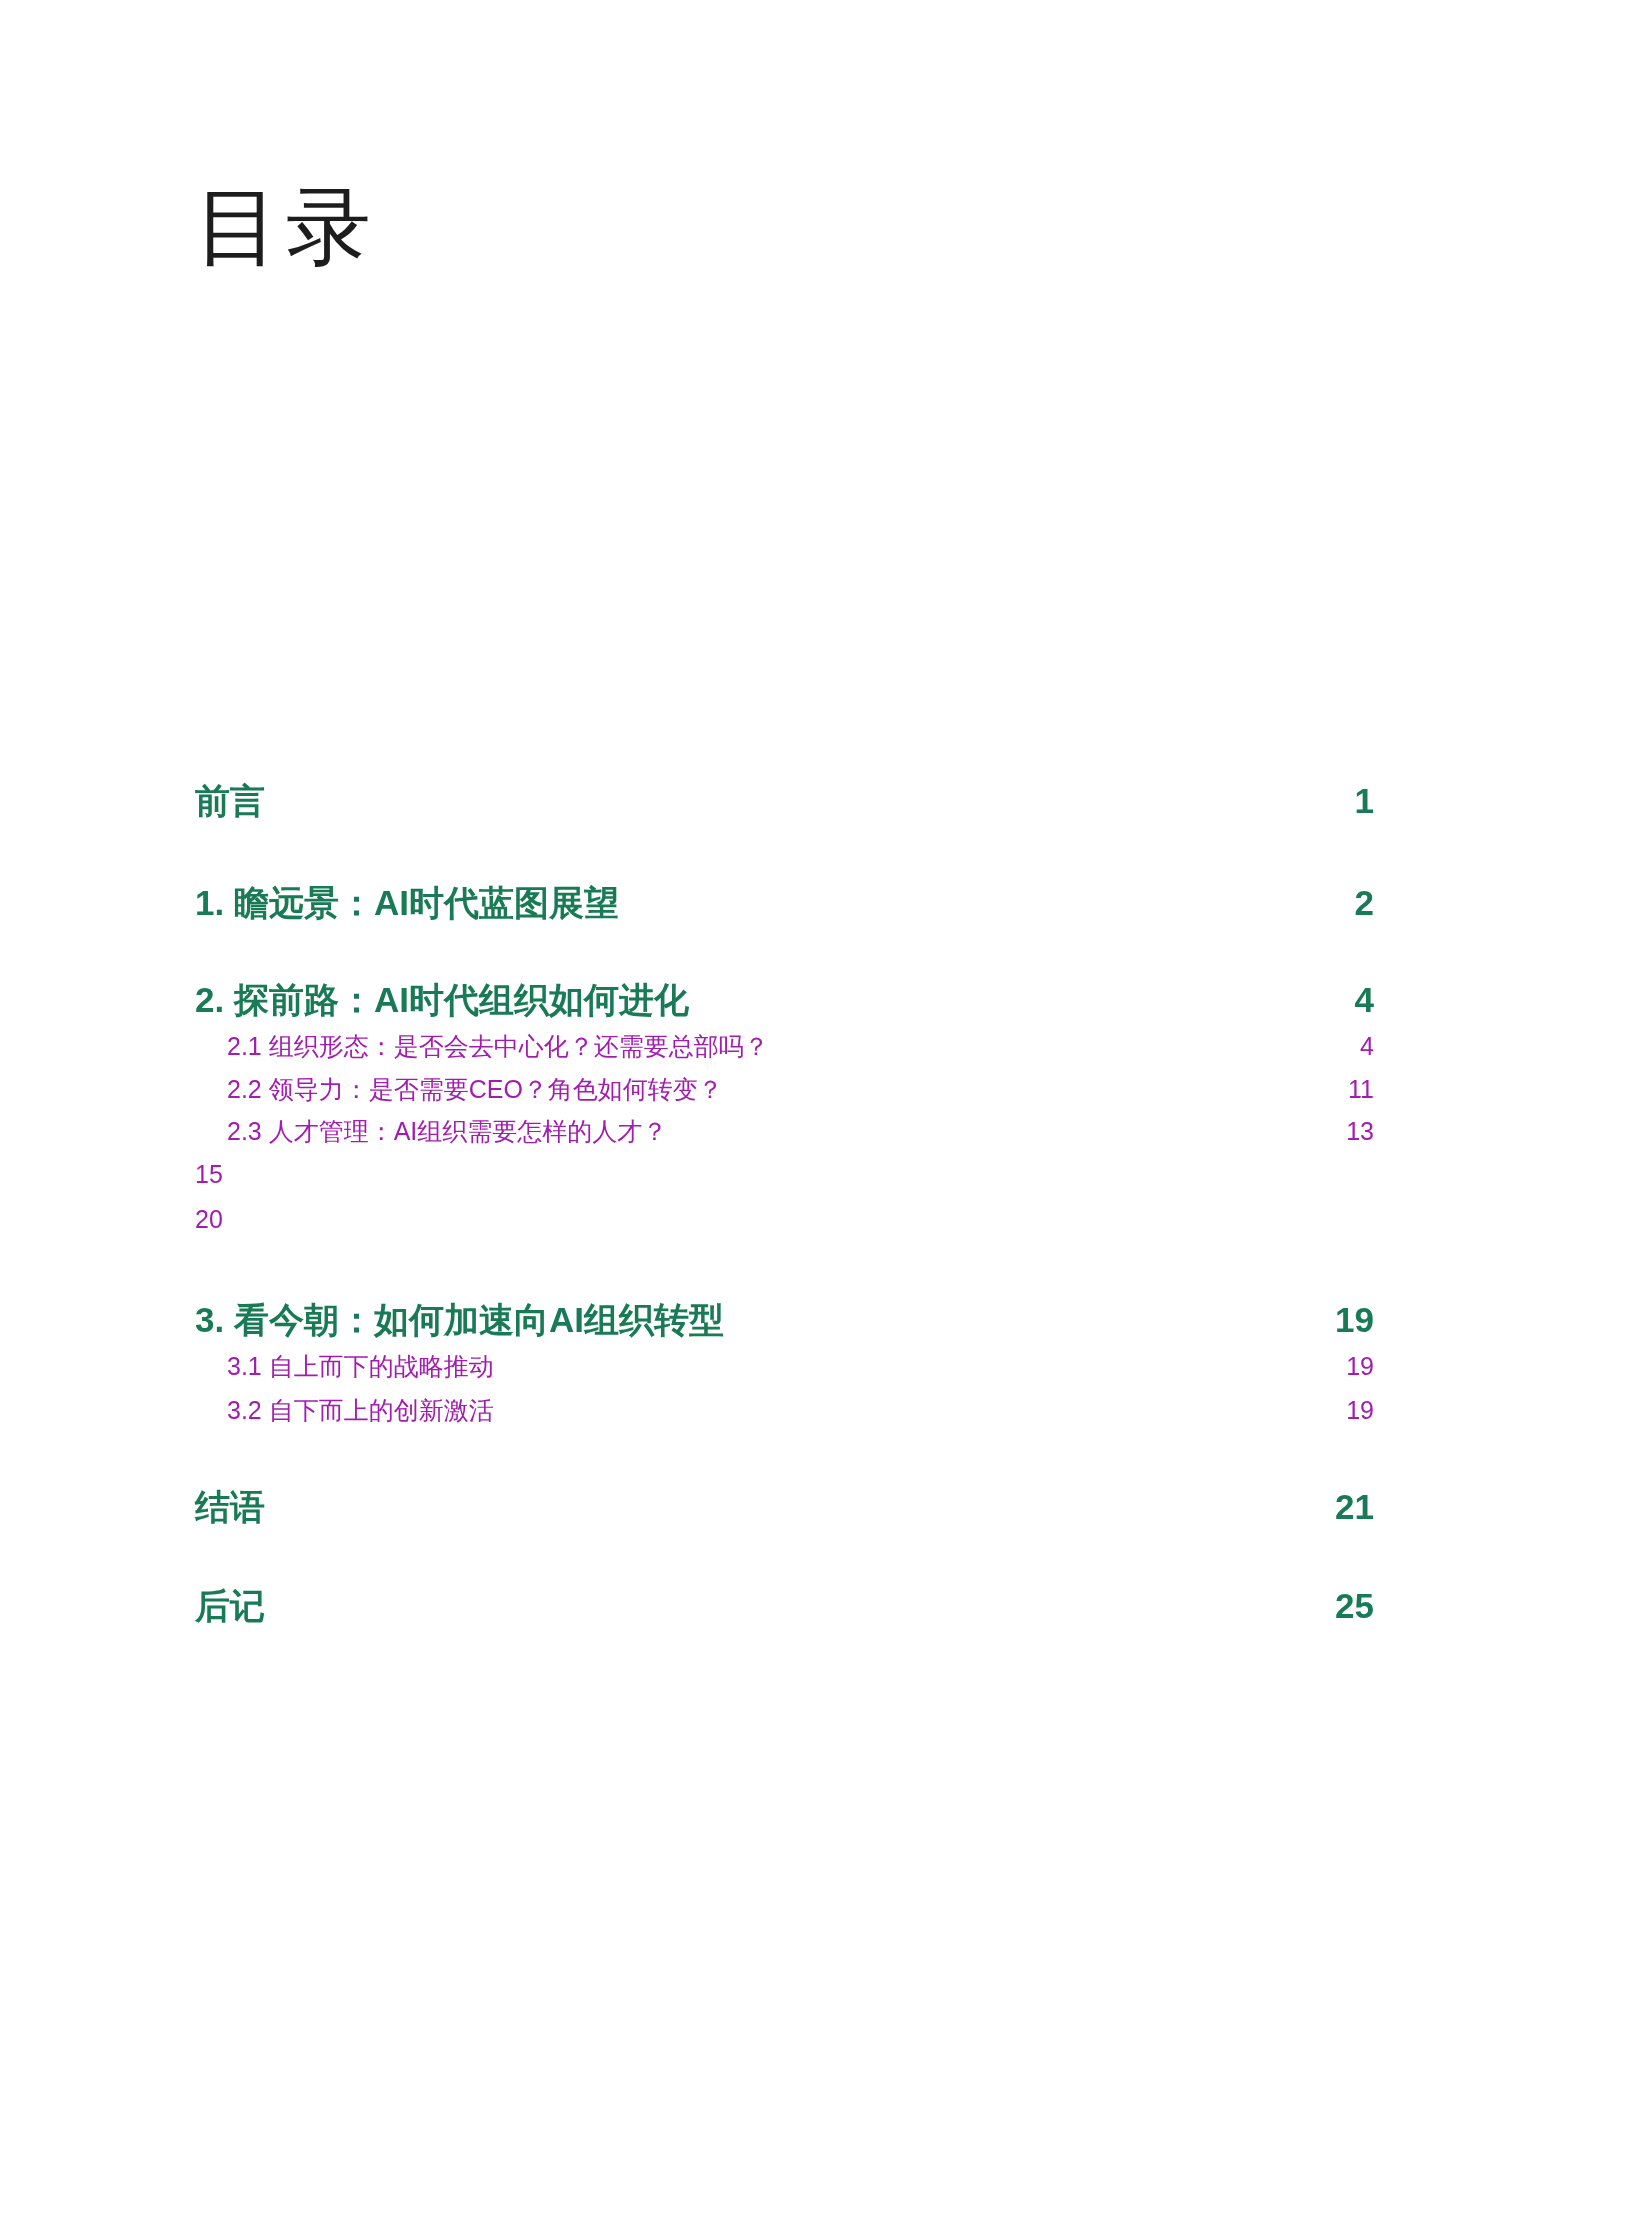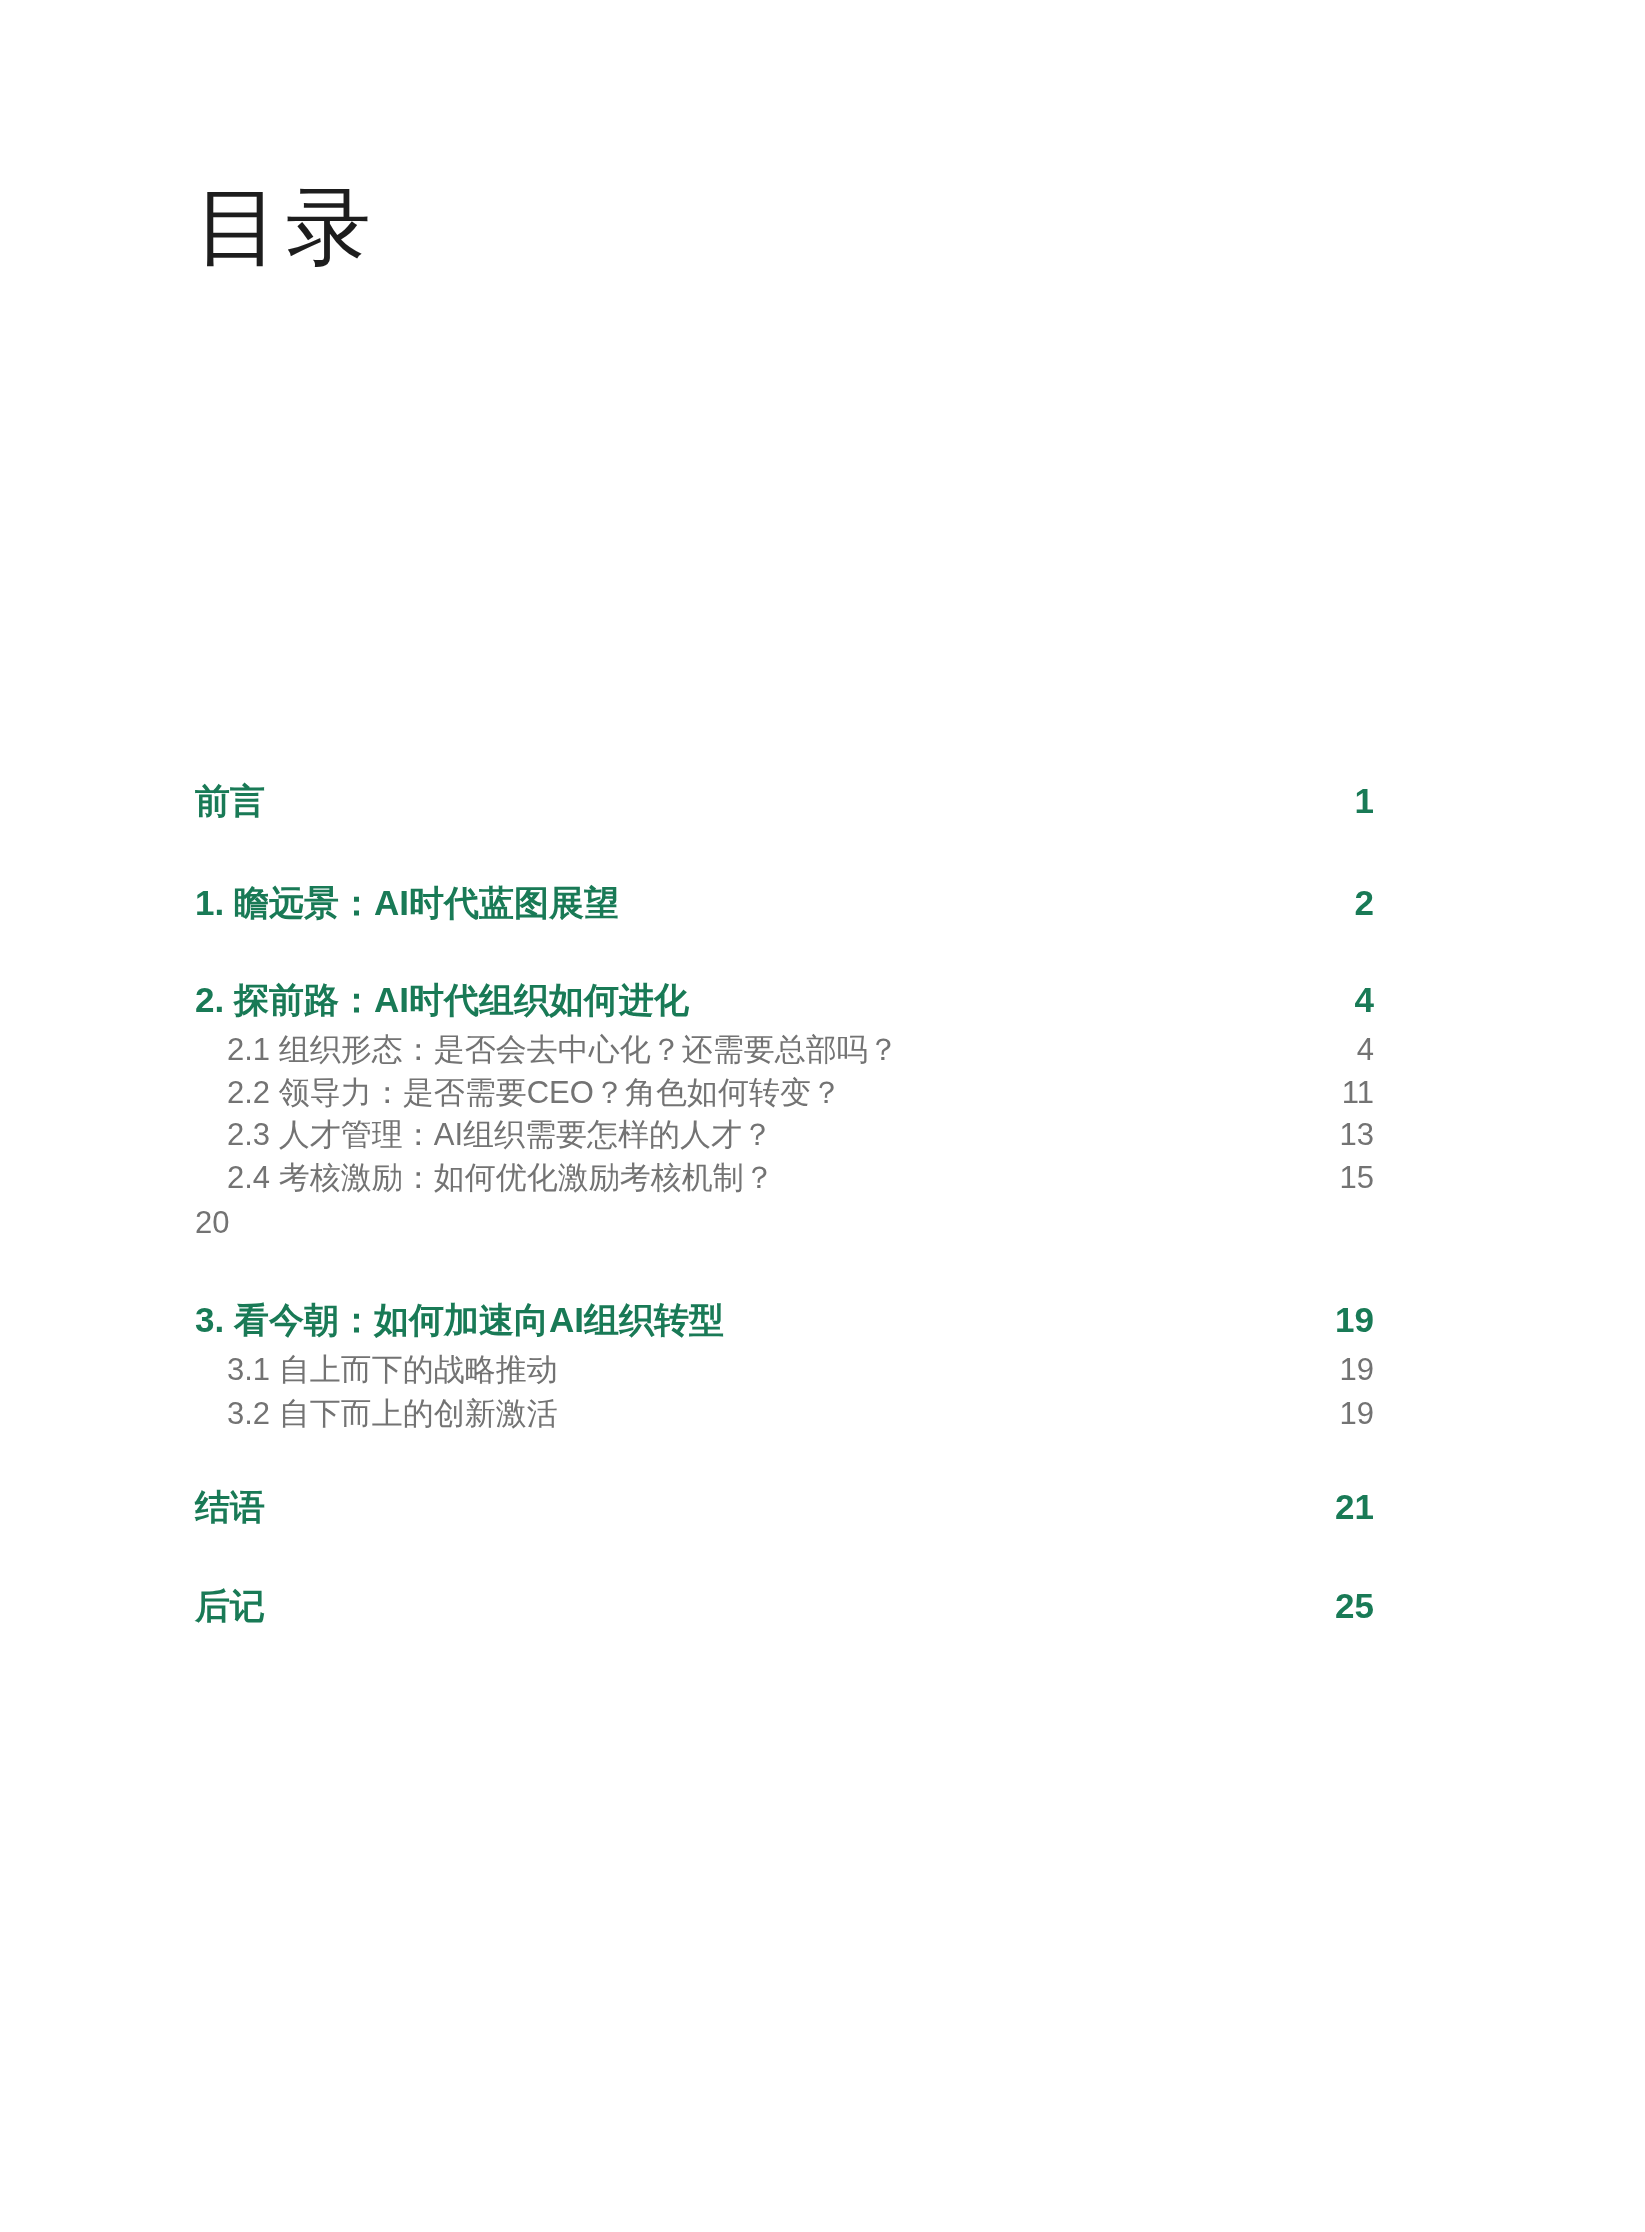--- a/index.html
+++ b/index.html
@@ -36,23 +36,23 @@
     align-items: center;
     line-height: 1.1;
     white-space: nowrap;
   }
   .toc-row.main {
     color: #197A56;
     font-weight: 700;
     font-size: 35px;
   }
   .toc-row.sub {
-    color: #737373;
+    color: #a21caf;
     font-weight: 400;
-    font-size: 31px;
+    font-size: 25px;
   }
   .toc-row.sub .toc-label {
     padding-left: 32px;
   }
   .toc-page-num {
     text-align: right;
   }
 </style>
 </head>
 <body>
@@ -87,21 +87,20 @@
       <span class="toc-label">2.2 领导力：是否需要CEO？角色如何转变？</span>
       <span class="toc-page-num">11</span>
     </div>
 
     <div class="toc-row sub" style="top:1118px">
       <span class="toc-label">2.3 人才管理：AI组织需要怎样的人才？</span>
       <span class="toc-page-num">13</span>
     </div>
 
     <div class="toc-row sub" style="top:1161px">
-      <span class="toc-label">2.4 考核激励：如何优化激励考核机制？</span>
       <span class="toc-page-num">15</span>
     </div>
 
     <div class="toc-row sub" style="top:1206px">
       <span class="toc-page-num">20</span>
     </div>
 
     <div class="toc-row main" style="top:1301px">
       <span class="toc-label">3. 看今朝：如何加速向AI组织转型</span>
       <span class="toc-page-num">19</span>

